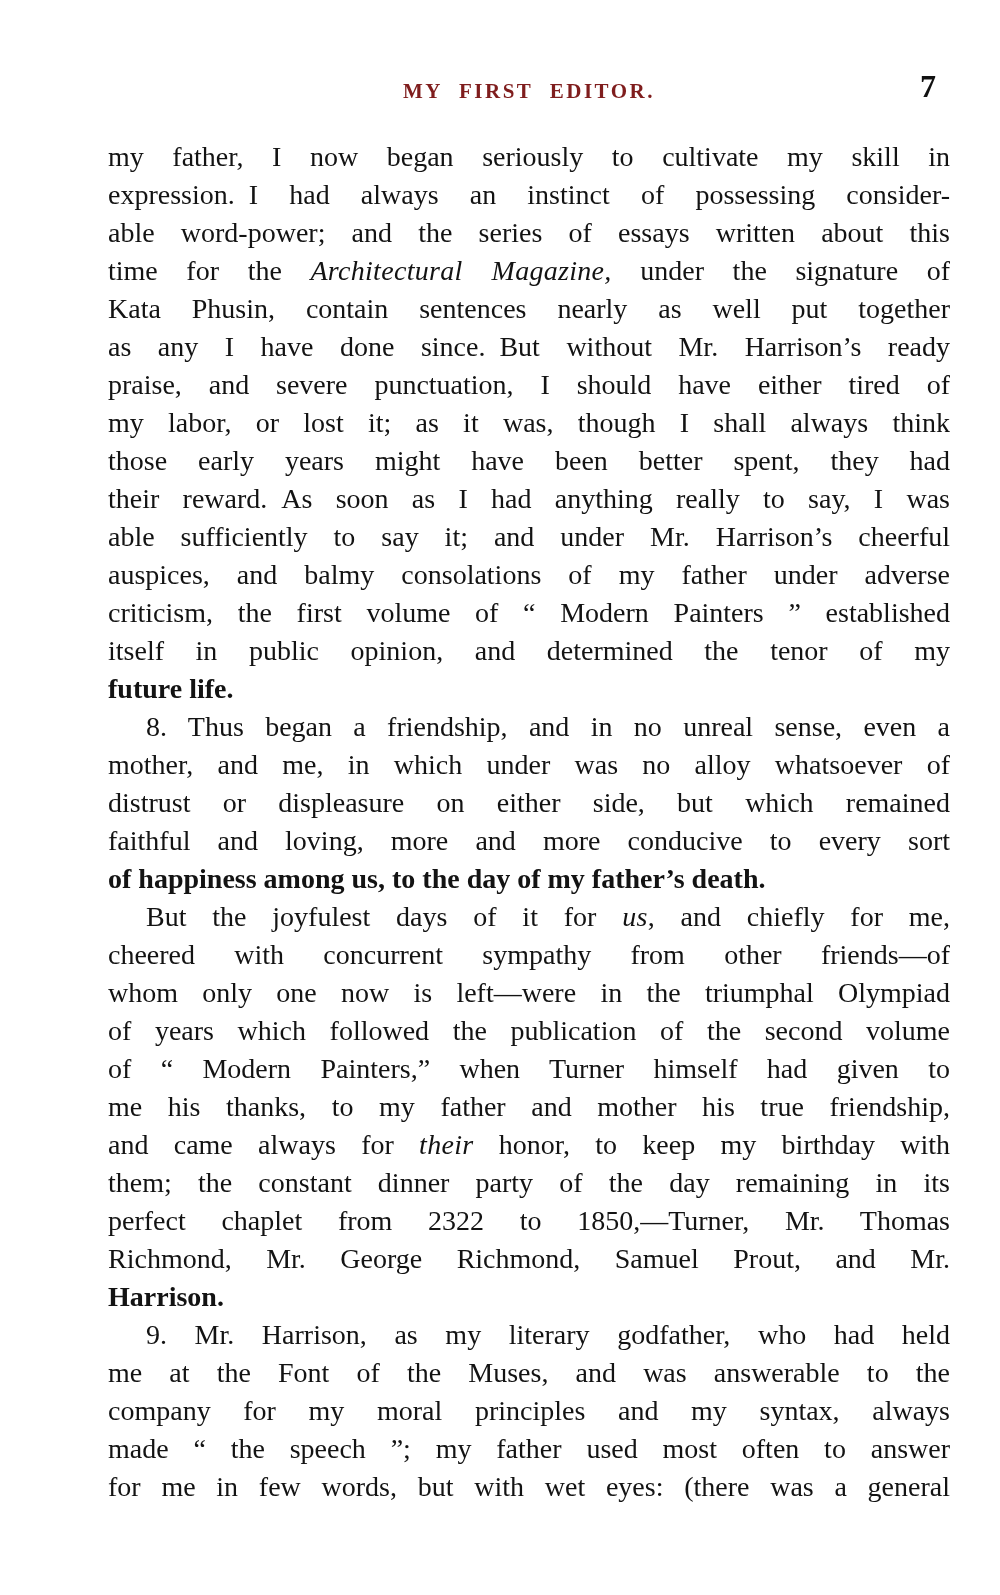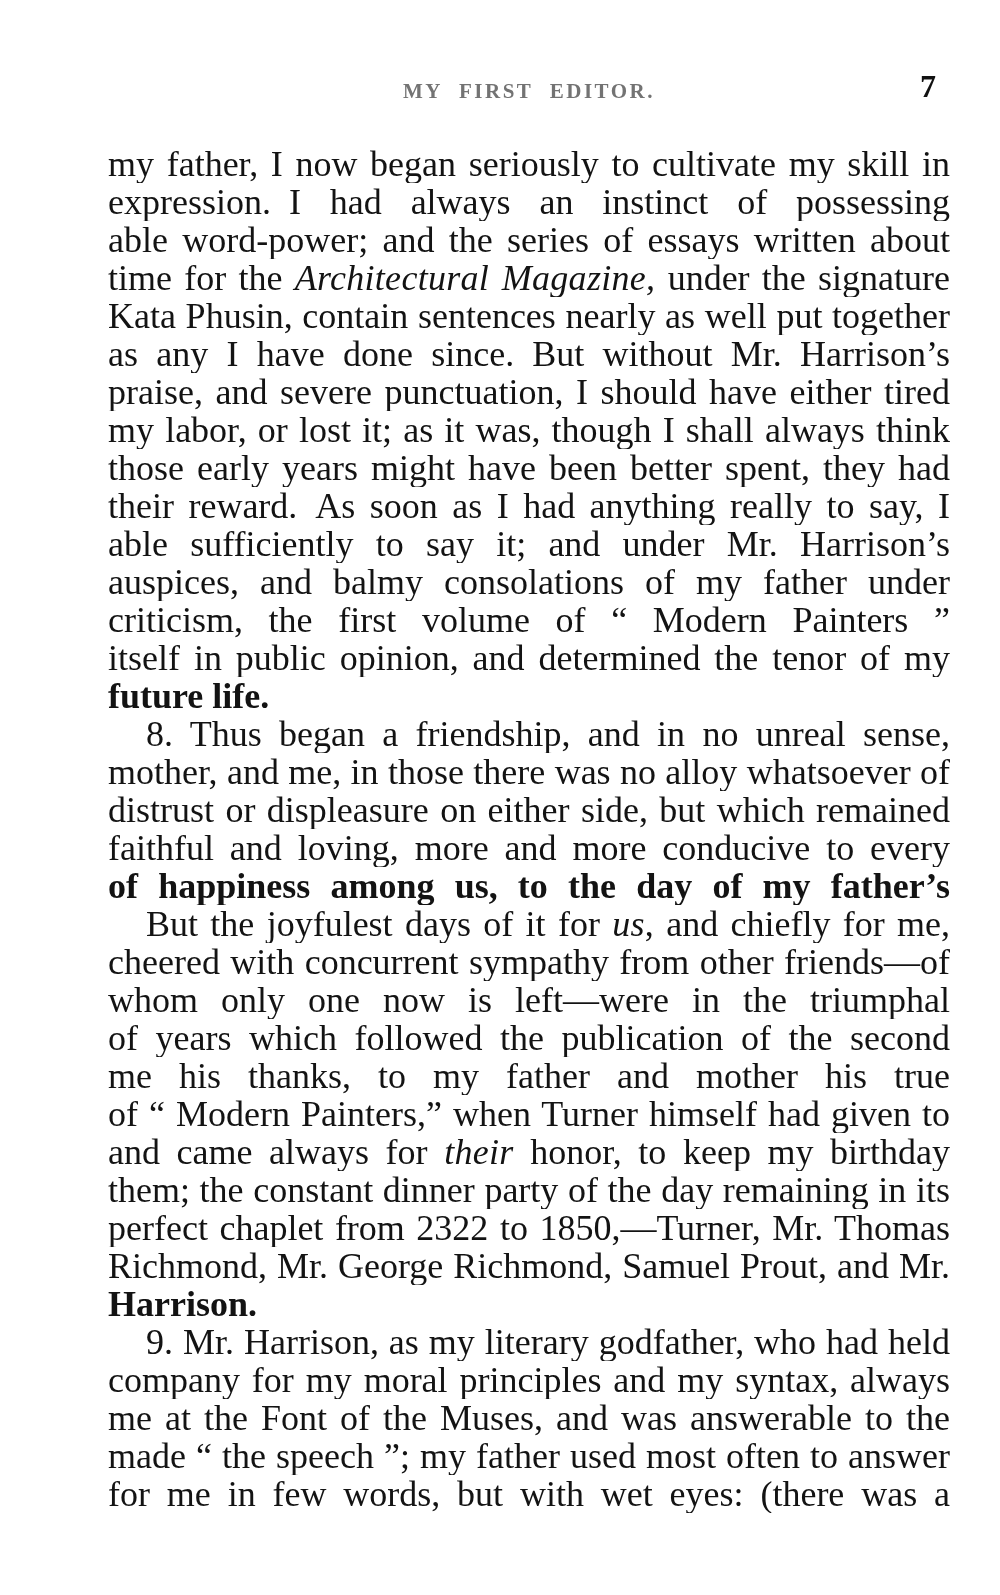--- a/index.html
+++ b/index.html
@@ -25,37 +25,37 @@
     height: 40px;
   }
   .running-title {
     display: block;
     text-align: center;
     font-size: 21px;
     font-weight: 700;
     letter-spacing: 2.5px;
     word-spacing: 9px;
     line-height: 30px;
-    color: #737373;
+    color: #7f1d1d;
   }
   .page-number {
     position: absolute;
     right: 14px;
     top: -8px;
     font-size: 32px;
     font-weight: 700;
     line-height: 36px;
     color: #111111;
   }
   .body-text {
     position: absolute;
     left: 108px;
-    top: 145px;
+    top: 138px;
     width: 842px;
-    font-size: 36px;
+    font-size: 28px;
     line-height: 38px;
   }
   .paragraph { margin: 0; }
   .line {
     height: 38px;
     text-align: justify;
     text-align-last: justify;
     overflow: hidden;
   }
   .line.lastline {
@@ -92,39 +92,39 @@
         <div class="line">those early years might have been better spent, they had</div>
         <div class="line">their reward. As soon as I had anything really to say, I was</div>
         <div class="line">able sufficiently to say it; and under Mr. Harrison’s cheerful</div>
         <div class="line">auspices, and balmy consolations of my father under adverse</div>
         <div class="line">criticism, the first volume of “ Modern Painters ” established</div>
         <div class="line">itself in public opinion, and determined the tenor of my</div>
         <div class="line lastline">future life.</div>
       </div>
       <div class="paragraph">
         <div class="line indent">8. Thus began a friendship, and in no unreal sense, even a</div>
-        <div class="line">mother, and me, in those there was no alloy whatsoever of</div>
+        <div class="line">mother, and me, in which under was no alloy whatsoever of</div>
         <div class="line">distrust or displeasure on either side, but which remained</div>
         <div class="line">faithful and loving, more and more conducive to every sort</div>
         <div class="line lastline">of happiness among us, to the day of my father’s death.</div>
       </div>
       <div class="paragraph">
         <div class="line indent">But the joyfulest days of it for <em>us</em>, and chiefly for me,</div>
         <div class="line">cheered with concurrent sympathy from other friends—of</div>
         <div class="line">whom only one now is left—were in the triumphal Olympiad</div>
         <div class="line">of years which followed the publication of the second volume</div>
+        <div class="line">of “ Modern Painters,” when Turner himself had given to</div>
         <div class="line">me his thanks, to my father and mother his true friendship,</div>
-        <div class="line">of “ Modern Painters,” when Turner himself had given to</div>
         <div class="line">and came always for <em>their</em> honor, to keep my birthday with</div>
         <div class="line">them; the constant dinner party of the day remaining in its</div>
         <div class="line">perfect chaplet from 2322 to 1850,—Turner, Mr. Thomas</div>
         <div class="line">Richmond, Mr. George Richmond, Samuel Prout, and Mr.</div>
         <div class="line lastline">Harrison.</div>
       </div>
       <div class="paragraph">
         <div class="line indent">9. Mr. Harrison, as my literary godfather, who had held</div>
+        <div class="line">me at the Font of the Muses, and was answerable to the</div>
         <div class="line">company for my moral principles and my syntax, always</div>
-        <div class="line">me at the Font of the Muses, and was answerable to the</div>
         <div class="line">made “ the speech ”; my father used most often to answer</div>
         <div class="line">for me in few words, but with wet eyes: (there was a general</div>
       </div>
     </div>
 </div>
 
 </body></html>

